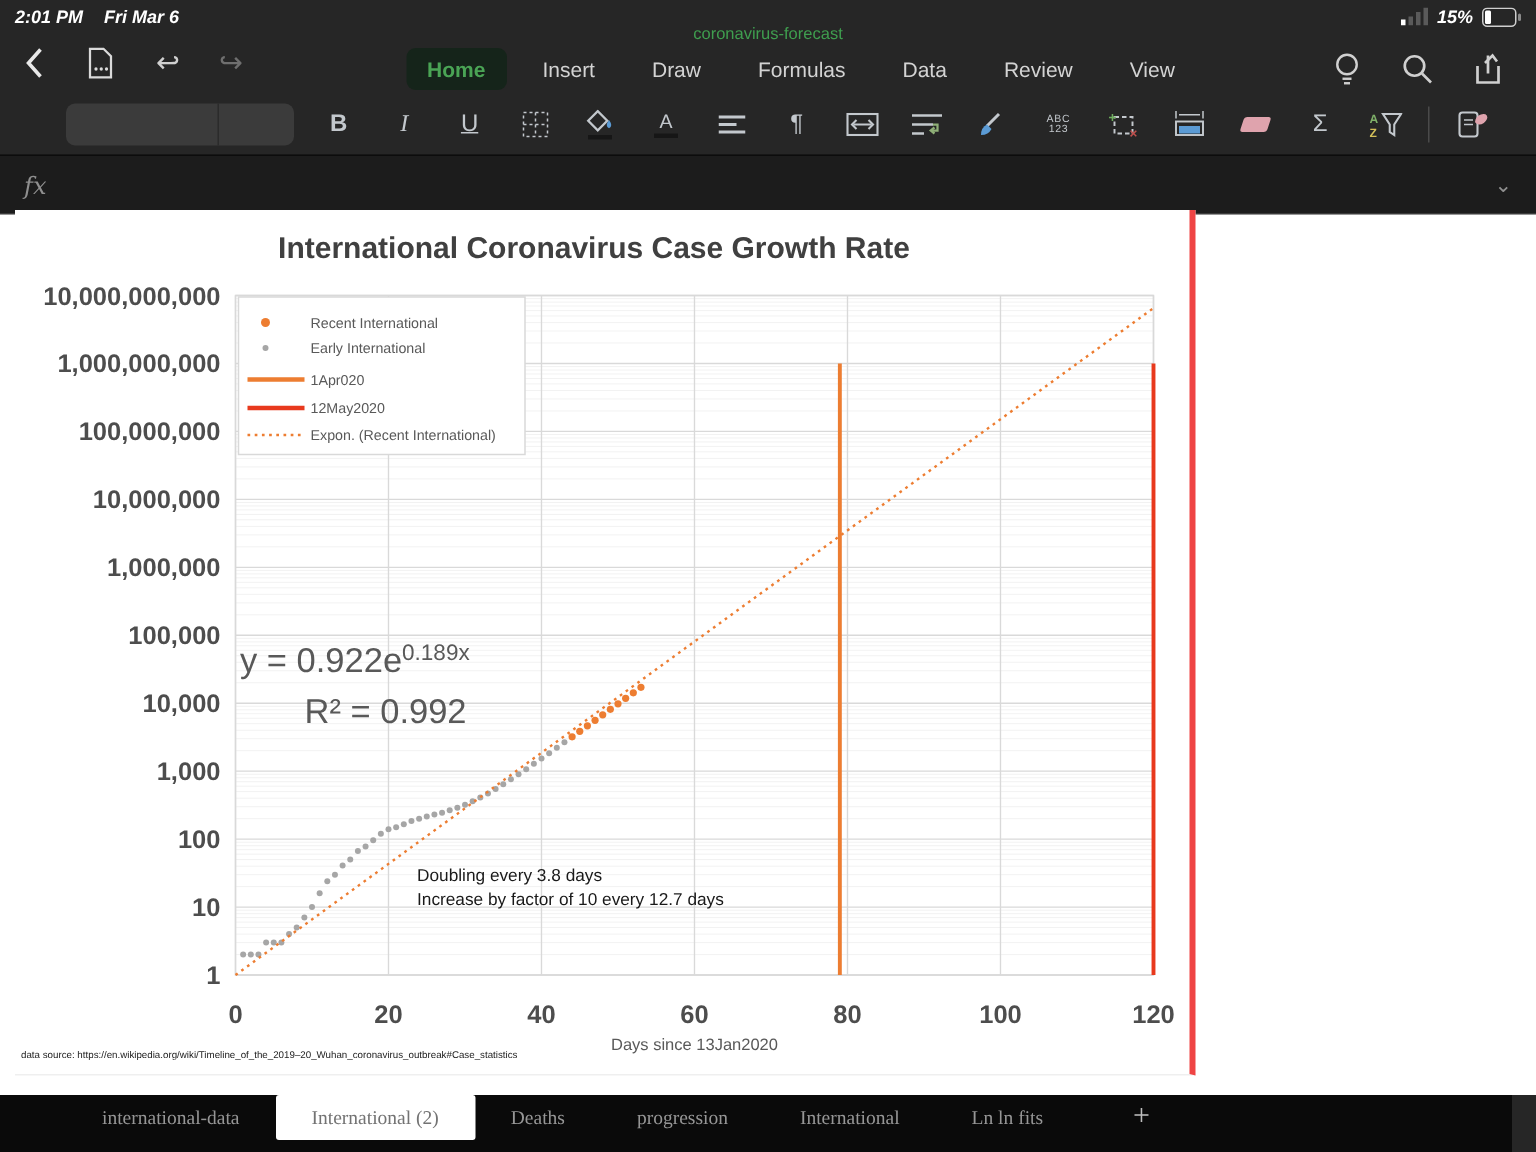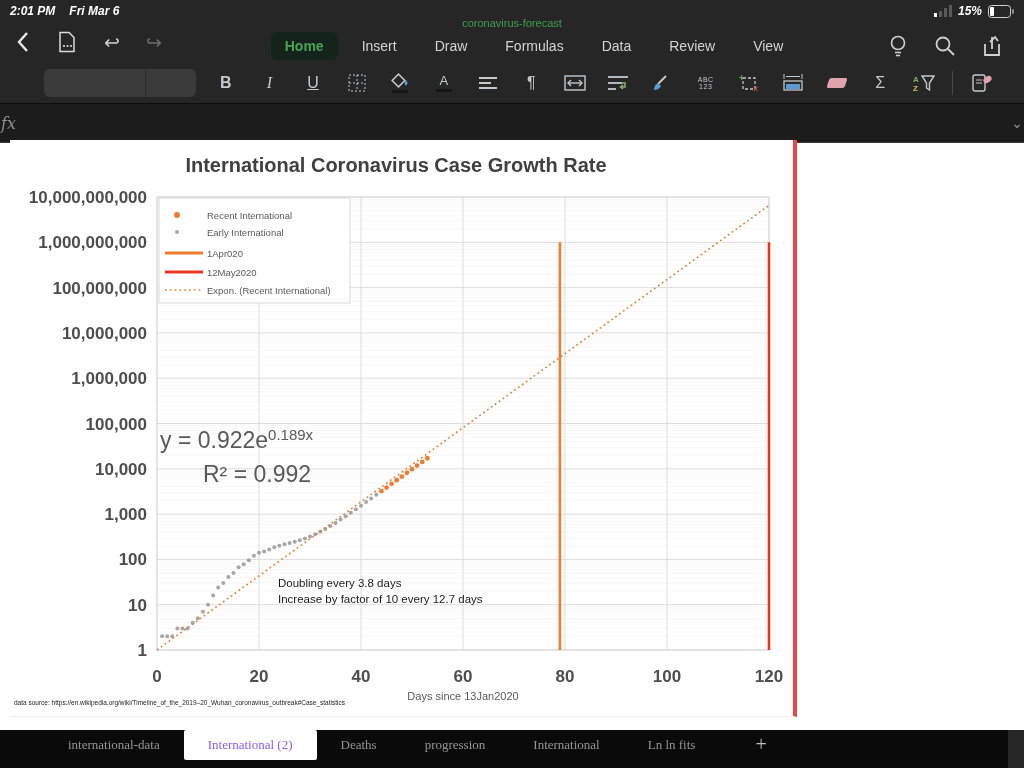--- a/index.html
+++ b/index.html
@@ -43,36 +43,36 @@
     align-items:center; justify-content:center; color:#c3c8cd; }
   .tbtn .glyph { font-size:16px; line-height:1; }
   .tbtn .bar { width:16px; height:3px; background:#161616; margin-top:2px; }
   .tinytxt { font-size:7px; line-height:7px; letter-spacing:0.5px; color:#c3c8cd; }
   .divider { width:1px; height:24px; background:#4a4a4a; }
   .eraser { width:18px; height:10px; background:#dfa3ad; border-radius:2px; transform:skewX(-18deg); }
 
   
   .formula-bar { position:absolute; top:103px; left:0; right:0; height:40px;
     background:#1c1c1c; border-top:1px solid #0c0c0c; border-bottom:1px solid #3a3a3a;
-    display:flex; align-items:center; padding:0 1px; }
+    display:flex; align-items:center; padding:0 16px; }
   .fx { font-family:"DejaVu Serif", serif; font-style:italic; font-size:16px; color:#8f8f8f; }
   .fb-input { flex:1; height:100%; }
   .fb-chevron { color:#8f8f8f; font-size:14px; }
 
   
   .sheet { position:absolute; top:143px; left:0; right:0; bottom:38px; background:#fff; }
   .chart-object { position:absolute; left:10px; top:-3px; width:787px; height:577px;
     background:#fff; border-right:4px solid #ef4444; border-bottom:1px solid #efefef; }
 
   
   .tab-bar { position:absolute; bottom:0; left:0; right:16px; height:38px; background:#0a0a0a;
     display:flex; align-items:flex-start; padding-left:44px;font-family:Liberation Serif, serif; }
   .sheet-tab { height:30px; line-height:30px; padding:0 24px; font-size:13px;
     color:#969696; cursor:default; }
-  .sheet-tab.active { background:#ffffff; color:#8b5cf6; border-radius:2px; }
+  .sheet-tab.active { background:#ffffff; color:#737373; border-radius:2px; }
   .add-tab { height:30px; line-height:28px; color:#bdbdbd; font-size:20px; margin-left:36px; }
 </style>
 </head>
 <body>
 
 <div class="app">
 
   <div class="status-bar">
     <div class="status-left">
       <span>2:01 PM</span>

